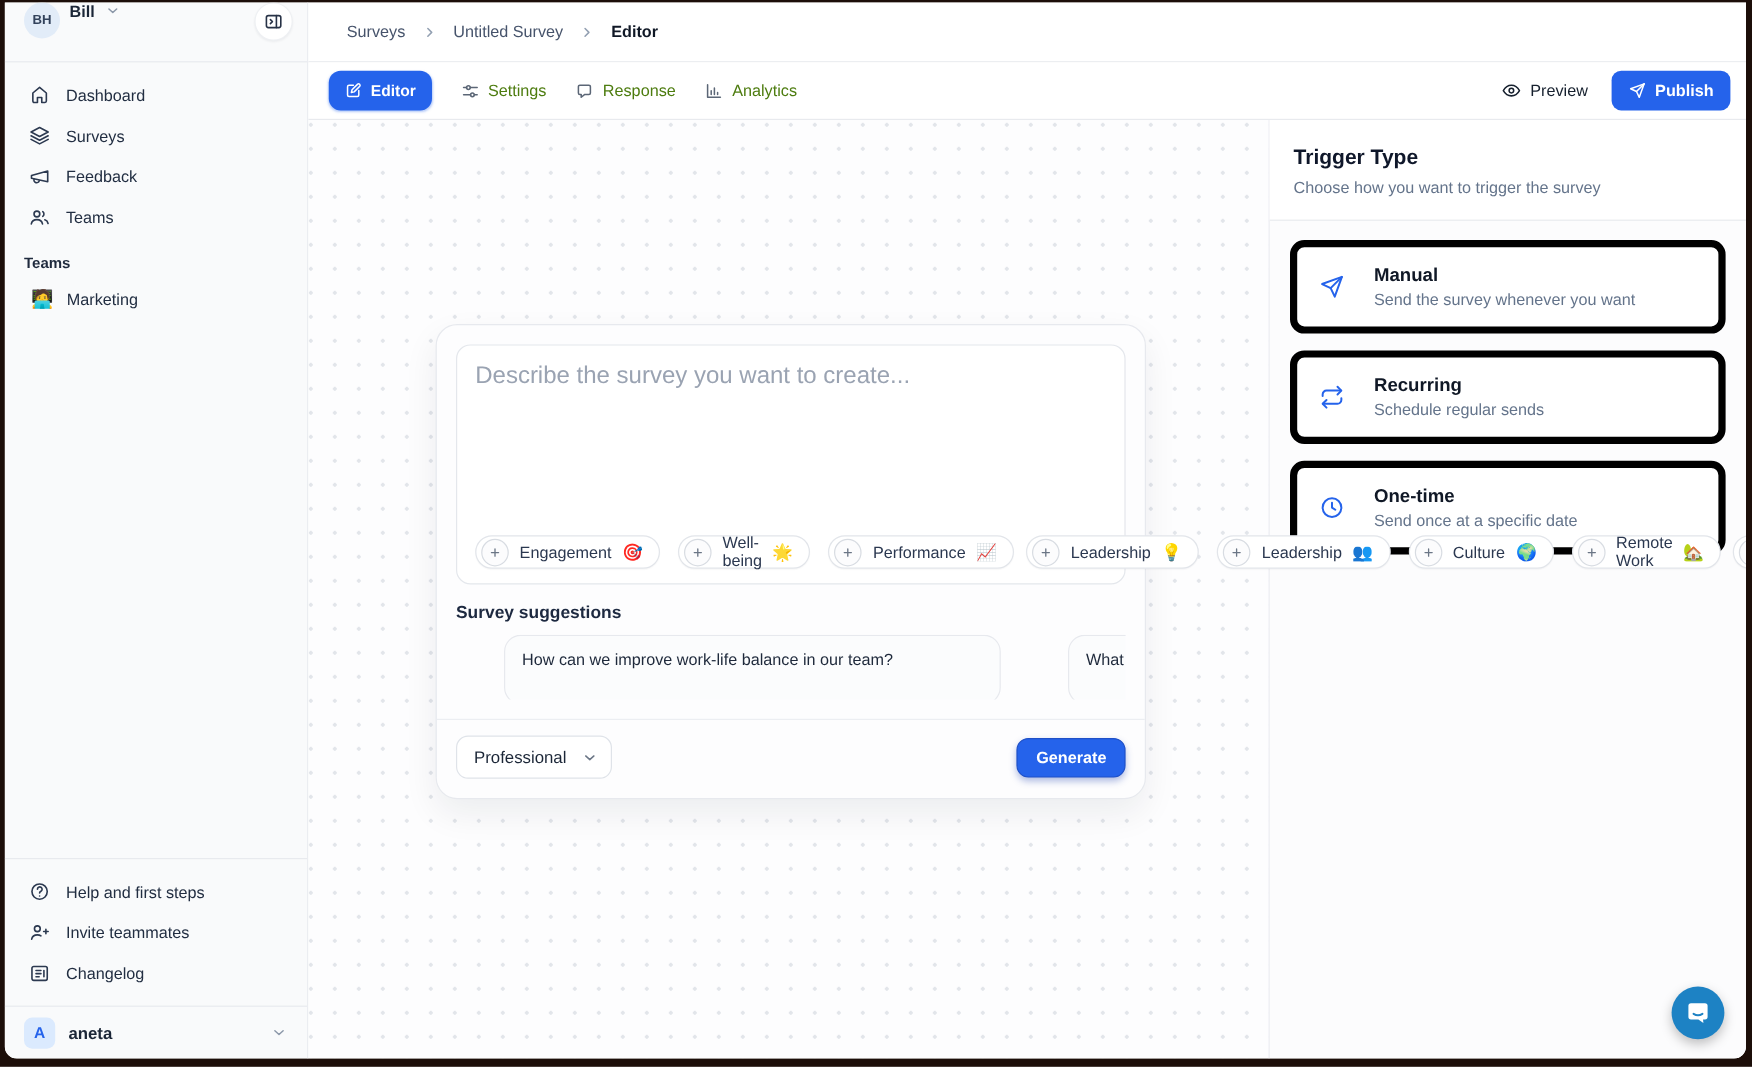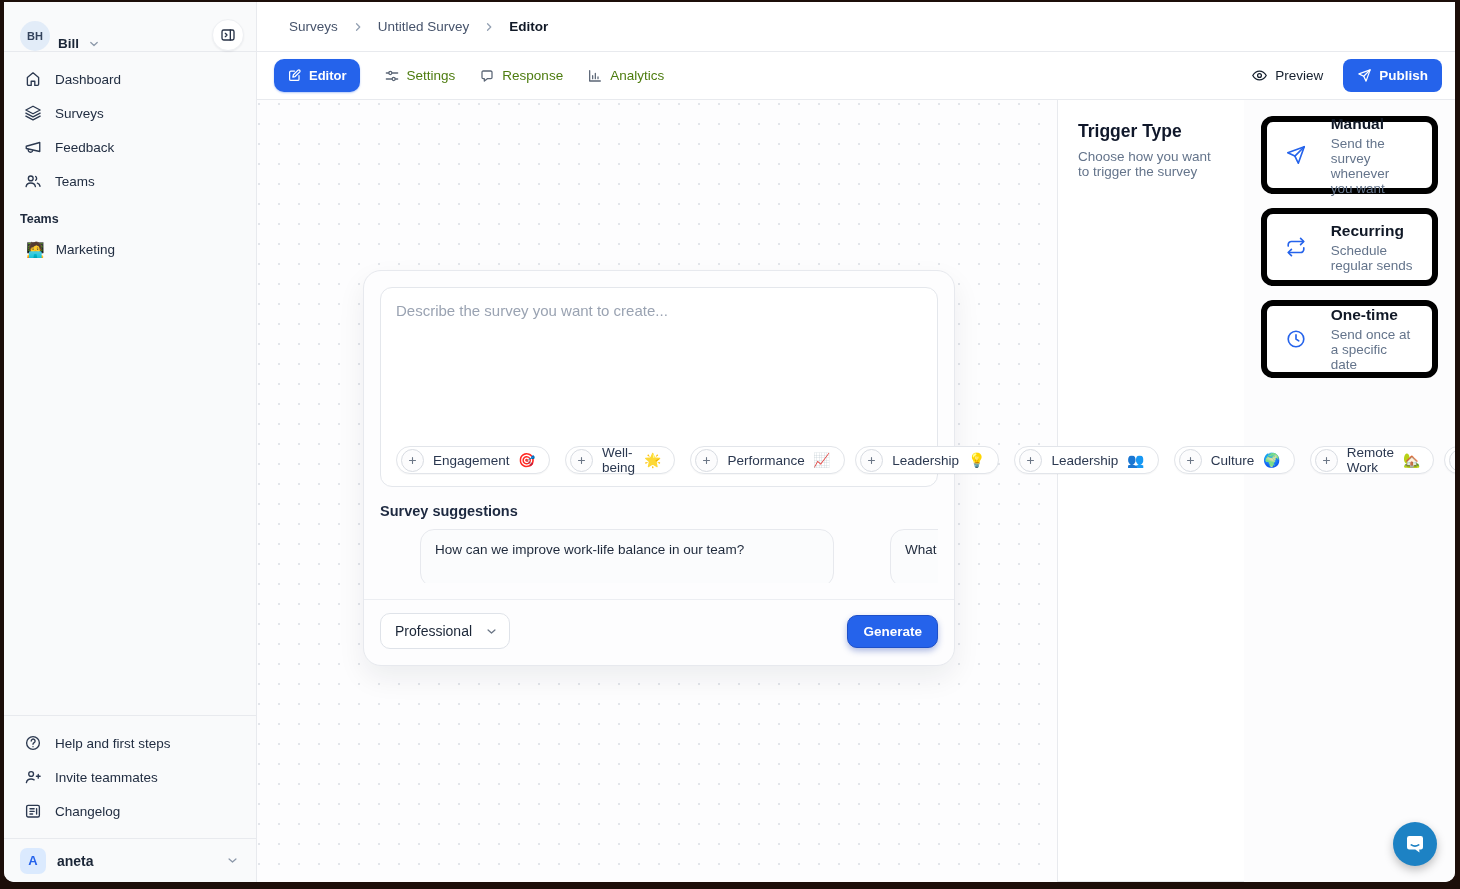--- a/index.html
+++ b/index.html
@@ -15,21 +15,21 @@
     background:#fff;border-radius:0 0 10px 10px;overflow:hidden;
     display:flex;
   }
   
   .sidebar{
     width:253px;flex:0 0 253px;background:#f9fafb;border-right:1px solid #e8eaee;
     display:flex;flex-direction:column;box-sizing:border-box;
   }
   .sidebar-top{
     height:50px;flex:0 0 50px;border-bottom:1px solid #e8eaee;
-    display:flex;align-items:flex-end;padding:0 12px 0 16px;gap:8px;box-sizing:border-box;
+    display:flex;align-items:flex-start;padding:0 12px 0 16px;gap:8px;box-sizing:border-box;
   }
   .ws-avatar{
     width:30px;height:30px;border-radius:50%;background:#e2ecf8;
     display:flex;align-items:center;justify-content:center;
     font-size:11px;font-weight:bold;color:#33435c;flex:0 0 30px;
   }
   .ws-name{font-size:13.5px;font-weight:bold;color:#1b2637;}
   .ws-chevron{color:#8c98a9;display:flex;}
   .sidebar-top .spacer{flex:1;}
   .collapse-btn{
@@ -107,21 +107,21 @@
     box-shadow:0 12px 28px rgba(15,23,42,.07);
     padding:16px;display:flex;flex-direction:column;
   }
   .prompt-box{
     height:200px;flex:0 0 200px;box-sizing:border-box;background:#fff;
     border:1px solid #e4e7ec;border-radius:12px;padding:14px 15px 12px 15px;
     display:flex;flex-direction:column;
   }
   .prompt-input{
     border:none;outline:none;resize:none;background:transparent;padding:0;margin:0;
-    font-family:inherit;font-size:15px;color:#1b2637;width:100%;height:56px;
+    font-family:inherit;font-size:20px;color:#1b2637;width:100%;height:56px;
   }
   .prompt-input::placeholder{color:#9aa3b2;}
   .chip-rows{margin-top:auto;display:flex;flex-direction:row;gap:10px;}
   .chip-row{display:flex;gap:15px;}
   .chip{
     display:inline-flex;align-items:center;gap:9px;height:28px;box-sizing:border-box;
     background:#fff;border:1px solid #e2e5ea;border-radius:999px;padding:0 13px 0 4px;
     font-size:13.5px;color:#2b3850;cursor:pointer;box-shadow:0 1px 1px rgba(15,23,42,.03);
   }
   .chip .plus{
@@ -151,21 +151,21 @@
   .composer-footer .spacer{flex:1;}
   .generate-btn{
     height:33px;box-sizing:border-box;padding:0 15px;border-radius:10px;
     background:#2563eb;border:1px solid #1e50c8;color:#fff;font-size:13.5px;font-weight:bold;
     display:inline-flex;align-items:center;cursor:pointer;
     box-shadow:0 3px 6px rgba(30,64,175,.35);
   }
   
   .trigger-panel{
     width:398px;flex:0 0 398px;border-left:1px solid #e8eaee;background:#fcfcfd;
-    display:flex;flex-direction:row;box-sizing:border-box;
+    display:flex;flex-direction:column;box-sizing:border-box;
   }
   .panel-header{background:#fff;padding:21px 20px 19px 20px;border-bottom:1px solid #e8eaee;}
   .panel-title{font-size:17.5px;font-weight:bold;color:#0f172a;}
   .panel-sub{margin-top:7px;font-size:13.5px;color:#64748b;}
   .panel-body{padding:16px 17px;}
   .opt-card{
     height:78px;box-sizing:border-box;background:#fff;border:6px solid #000000;border-radius:12px;
     display:flex;align-items:center;gap:24px;padding:0 18px;margin-bottom:14px;cursor:pointer;
   }
   .opt-icon{color:#2563eb;display:flex;flex:0 0 22px;}

